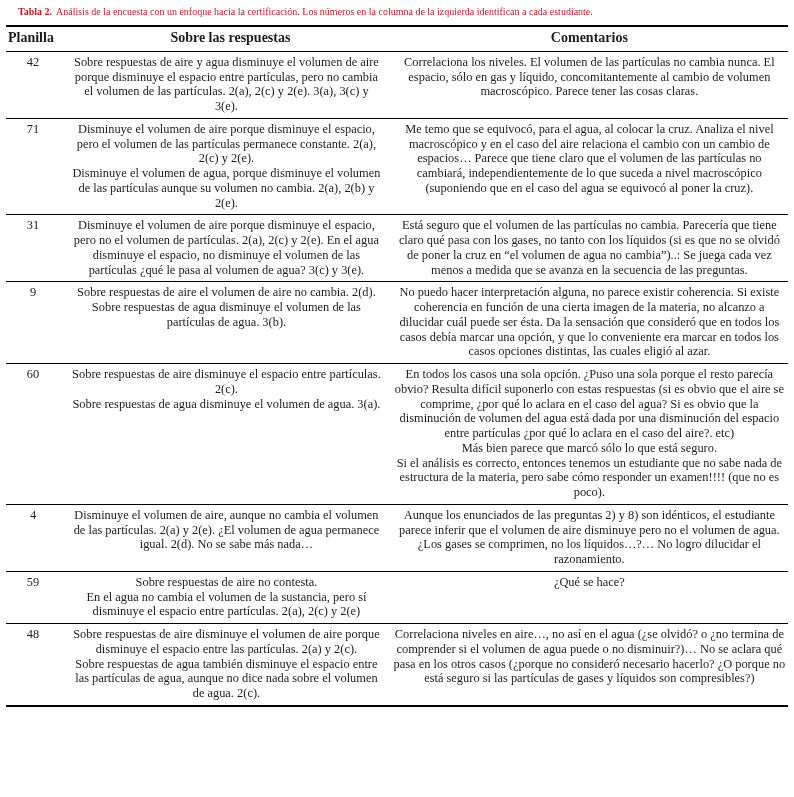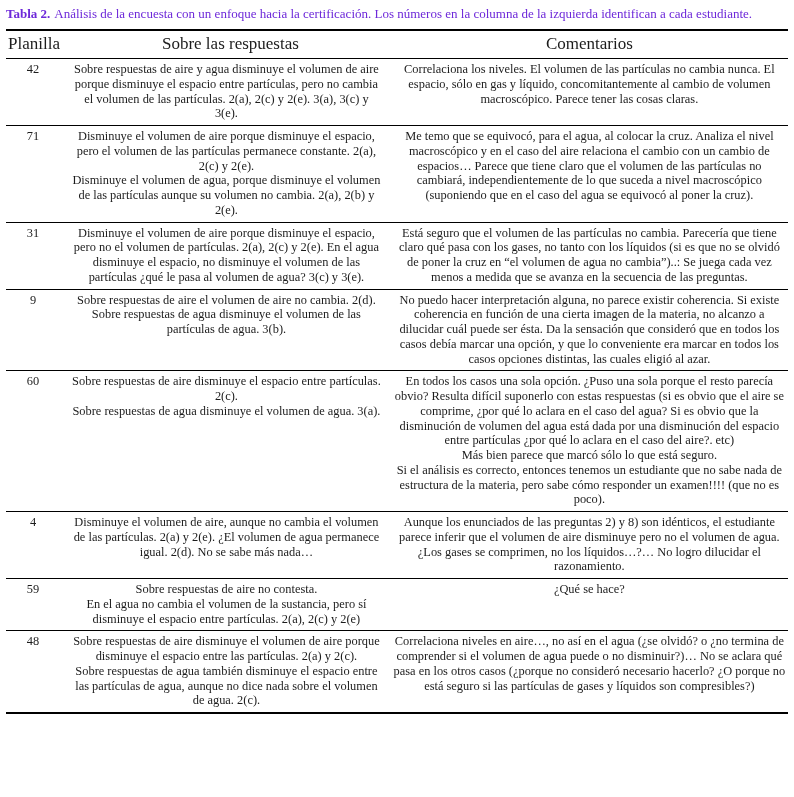--- a/index.html
+++ b/index.html
@@ -5,24 +5,24 @@
   * { margin: 0; padding: 0; box-sizing: border-box; }
   html, body {
     width: 794px;
     background: #ffffff;
     color: #1c1c1c;
     font-family: "Liberation Serif", "DejaVu Serif", serif;
   }
   body { padding: 4px 6px 0 6px; }
 
   .caption {
-    font-size: 13px;
+    font-size: 10px;
     line-height: 1.22;
-    margin: 2px 0 7px 0;
-    color: #6d28d9;
+    margin: 2px 0 7px 12px;
+    color: #b91c1c;
   }
   .caption .caption-label {
     font-weight: bold;
     margin-right: 4px;
   }
 
   table.survey-table {
     width: 100%;
     border-collapse: collapse;
     table-layout: fixed;
@@ -31,22 +31,22 @@
   }
   col.col-planilla   { width: 8.2%; }
   col.col-respuestas { width: 41.0%; }
   col.col-comentarios{ width: 50.8%; }
 
   thead tr {
     border-top: 2.5px solid #000;
     border-bottom: 1.2px solid #000;
   }
   thead th {
-    font-weight: normal;
-    font-size: 17px;
+    font-weight: bold;
+    font-size: 14px;
     padding: 3px 4px 4px 4px;
     vertical-align: middle;
   }
   th.h-planilla   { text-align: left; padding-left: 2px; }
   th.h-respuestas { text-align: center; }
   th.h-comentarios{ text-align: center; }
 
   tbody tr { border-bottom: 1px solid #000; }
   tbody tr:last-child { border-bottom: 2.5px solid #000; }
 

